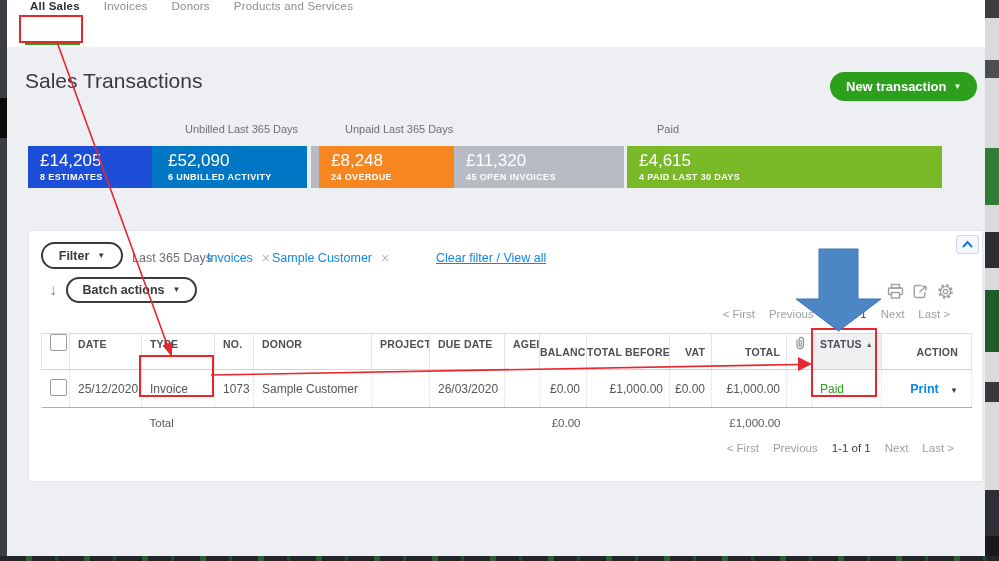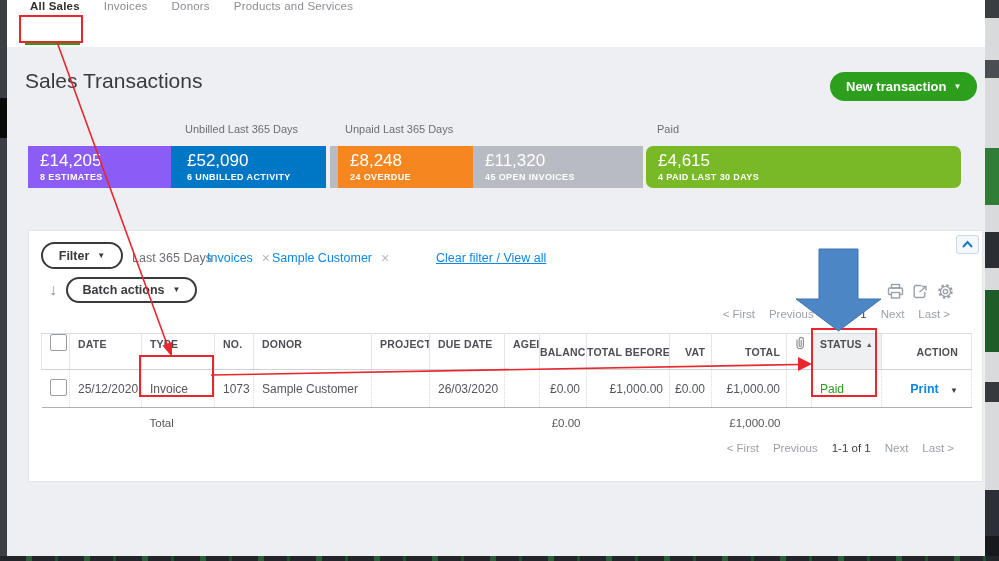--- a/index.html
+++ b/index.html
@@ -110,40 +110,40 @@
     <button class="new-btn" style="background: rgb(44, 160, 28);">
       <span>New transaction</span>
       <span class="caret">▼</span>
     </button>
 
     <div class="money-label" style="left:178px;">Unbilled Last 365 Days</div>
     <div class="money-label" style="left:338px;">Unpaid Last 365 Days</div>
     <div class="money-label" style="left:650px;">Paid</div>
 
     <div class="money-bar">
-      <div class="tile" style="width: 143px; background: #8b5cf6;">
+      <div class="tile" style="width: 124px; background: #1d4ed8;">
         <div class="amt">£14,205</div>
         <div class="cap">8 ESTIMATES</div>
       </div>
       <div class="tile" style="width: 155px; background: rgb(0, 119, 197); padding-left: 16px;">
         <div class="amt">£52,090</div>
         <div class="cap">6 UNBILLED ACTIVITY</div>
       </div>
       <div style="width:4px;"></div>
       <div style="width:8px;background:#b8bcc2;"></div>
       <div class="tile" style="width: 135px; background: rgb(246, 134, 31);">
         <div class="amt">£8,248</div>
         <div class="cap">24 OVERDUE</div>
       </div>
       <div class="tile" style="width: 170px; background: rgb(184, 188, 194);">
         <div class="amt">£11,320</div>
         <div class="cap">45 OPEN INVOICES</div>
       </div>
       <div style="width:3px;"></div>
-      <div class="tile" style="width: 315px; background: rgb(121, 185, 40); border-radius: 7px;">
+      <div class="tile" style="width: 315px; background: rgb(121, 185, 40);">
         <div class="amt">£4,615</div>
         <div class="cap">4 PAID LAST 30 DAYS</div>
       </div>
     </div>
 
     <div class="card">
       <div class="collapse-btn">
         <svg width="13" height="9" viewBox="0 0 13 9">
           <polyline points="2,7 6.5,2 11,7" fill="none" stroke="#1a7ac7" stroke-width="2"></polyline>
         </svg>

